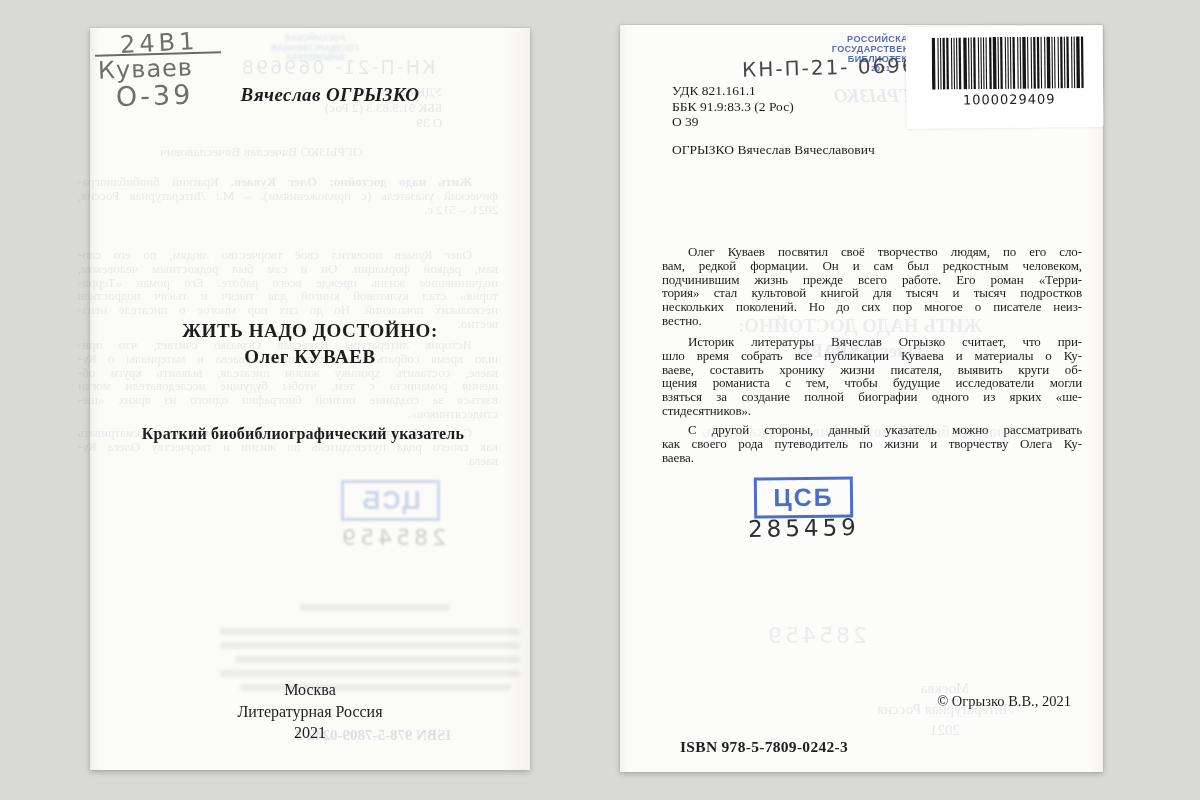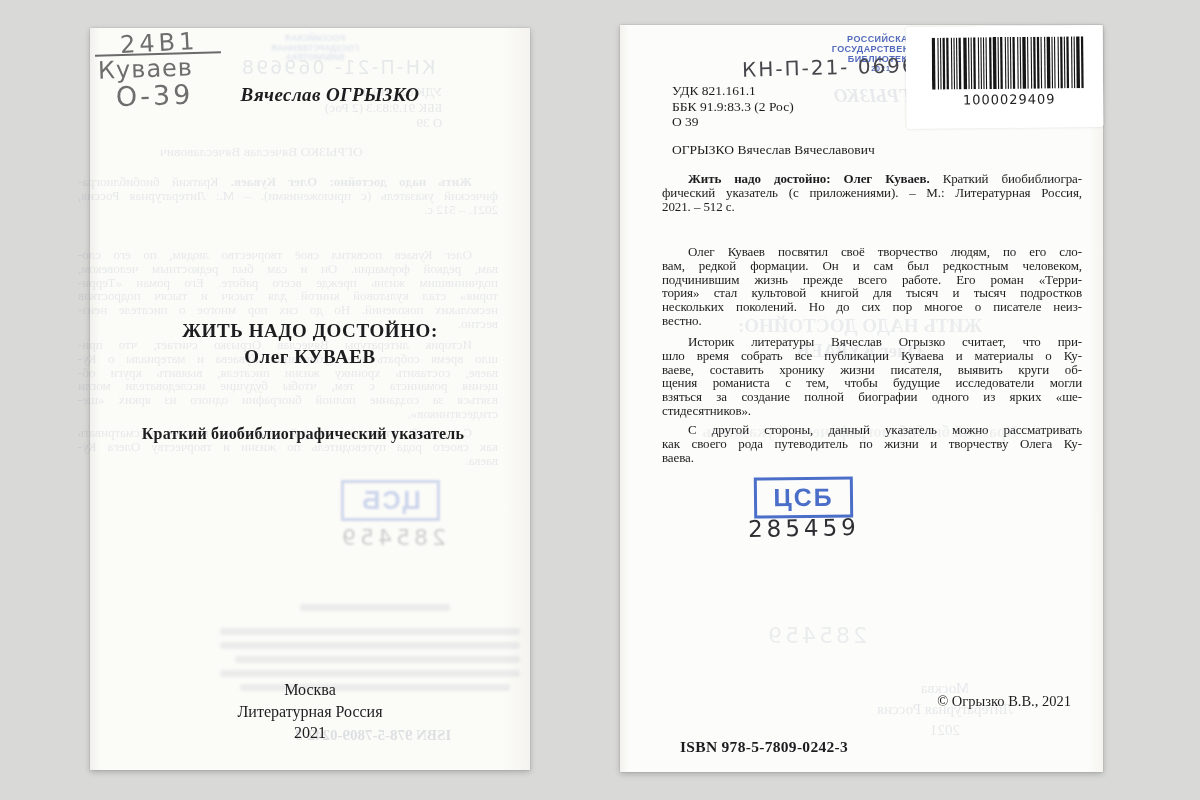--- a/index.html
+++ b/index.html
@@ -241,25 +241,20 @@
         <rect x="125.19999999999996" y="0" width="1" height="46"></rect>
         <rect x="127.49999999999996" y="0" width="1" height="46"></rect>
         <rect x="129.79999999999995" y="0" width="3" height="46"></rect>
         <rect x="134.09999999999997" y="0" width="2" height="46"></rect>
       </svg>
     <div id="barcode-num">1000029409</div>
   </div>
 
   <div class="abs" id="author-line">ОГРЫЗКО Вячеслав Вячеславович</div>
 
-  <div class="abs textcol" id="bib-block">
-    <div class="tline indent1"><b>Жить надо достойно: Олег Куваев.</b><span> Краткий биобиблиогра-</span></div>
-    <div class="tline">фический указатель (с приложениями). – М.: Литературная Россия,</div>
-    <div class="tline tlast">2021. – 512 с.</div>
-  </div>
 
   <div class="abs textcol para" id="ann-p1">
       <div class="tline">Олег Куваев посвятил своё творчество людям, по его сло-</div>
       <div class="tline">вам, редкой формации. Он и сам был редкостным человеком,</div>
       <div class="tline">подчинившим жизнь прежде всего работе. Его роман «Терри-</div>
       <div class="tline">тория» стал культовой книгой для тысяч и тысяч подростков</div>
       <div class="tline">нескольких поколений. Но до сих пор многое о писателе неиз-</div>
       <div class="tline tlast">вестно.</div>
     </div>
   <div class="abs textcol para" id="ann-p2">

